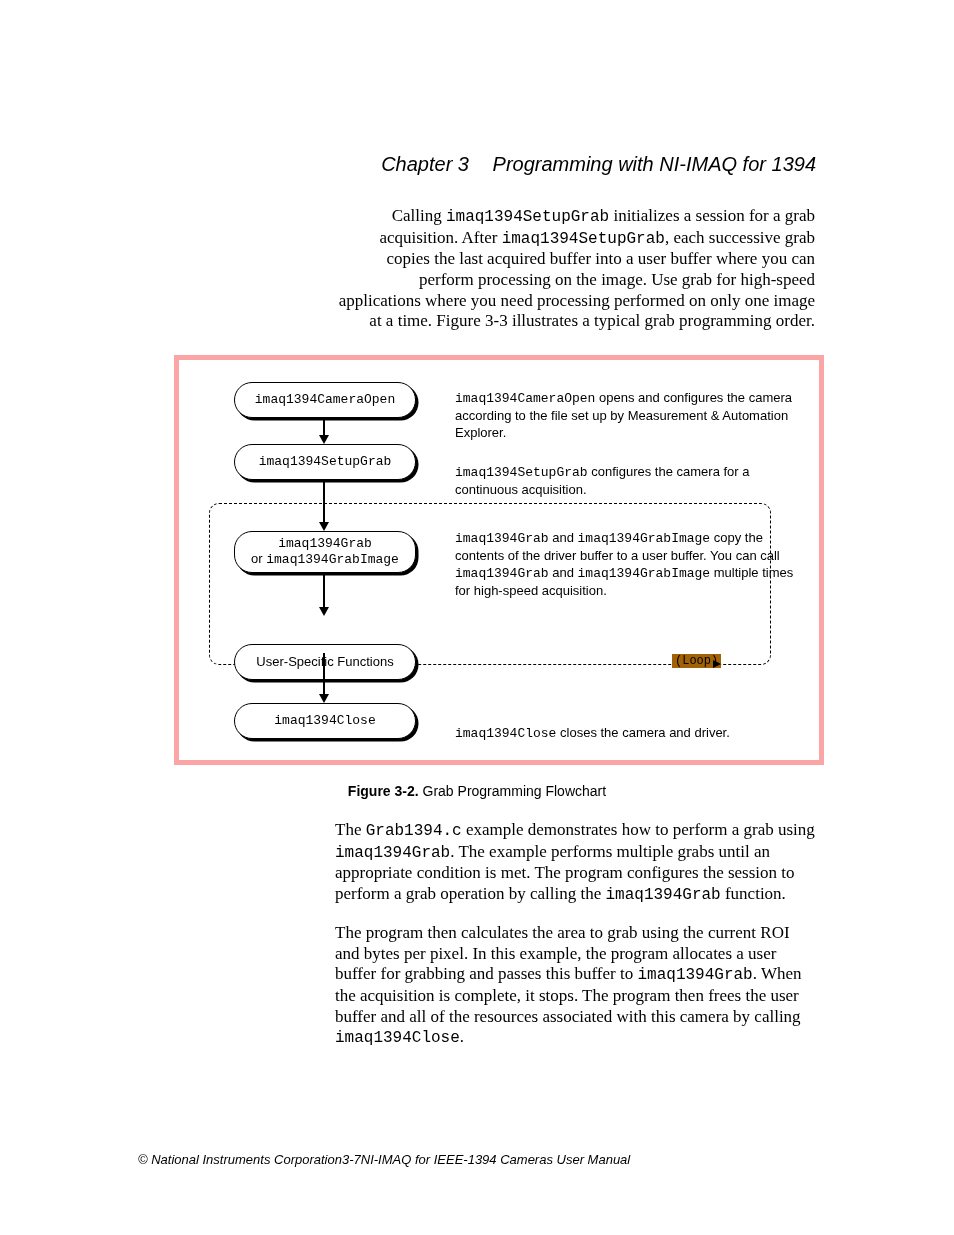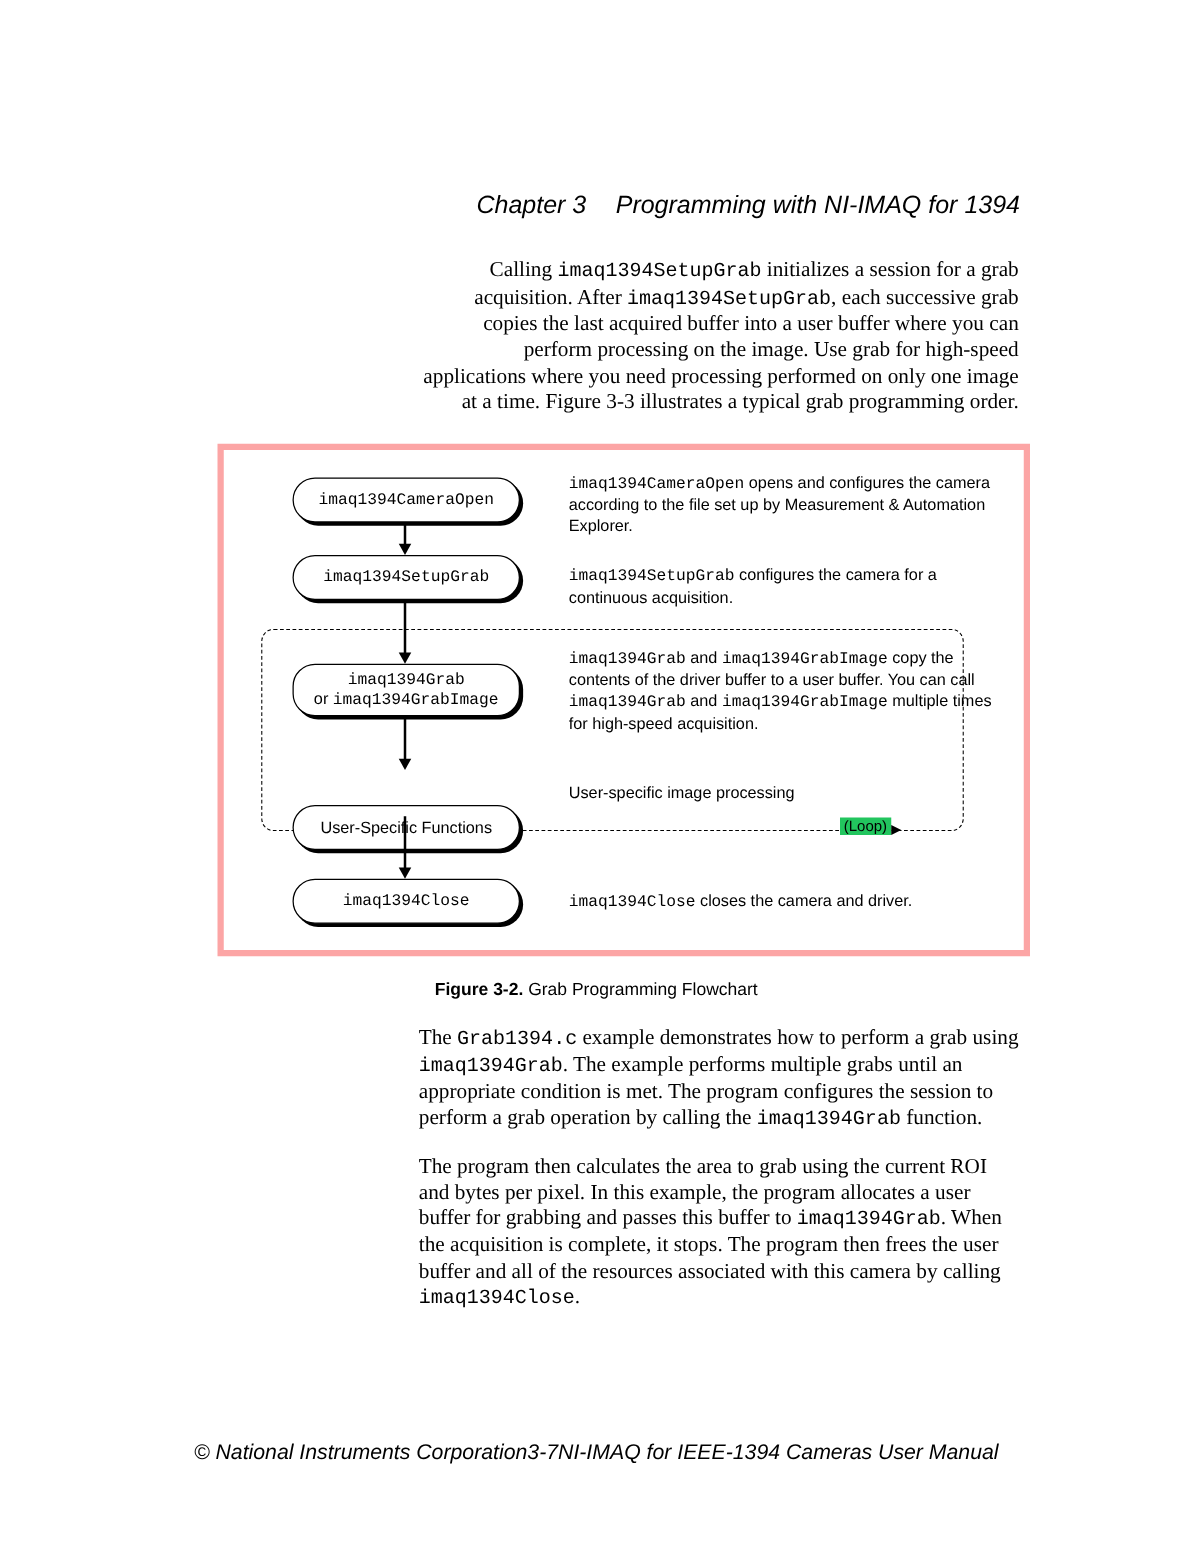--- a/index.html
+++ b/index.html
@@ -62,20 +62,21 @@
     font-size: 13px;
   }
   .fbox .sans { font-family: Arial, Helvetica, sans-serif; }
   .fdesc {
     position: absolute;
     left: 276px;
     width: 340px;
     font-family: Arial, Helvetica, sans-serif;
     font-size: 13px;
     line-height: 1.3;
+    margin-top: 12px;
   }
   .fdesc code { font-size: 13px; }
   .arrow {
     position: absolute;
     width: 0; height: 0;
     border-left: 5px solid transparent;
     border-right: 5px solid transparent;
     border-top: 9px solid #000;
   }
   .vline {
@@ -83,23 +84,23 @@
     width: 2px;
     background: #000;
   }
   .loopbox {
     position: absolute;
     border: 1px dashed #000;
     border-radius: 10px;
   }
   .looplabel {
     position: absolute;
-    font-family: Liberation Sans, sans-serif;
+    font-family: Liberation Mono, monospace;
     font-size: 12px;
-    background: #22c55e;
+    background: #a16207;
     padding: 0 3px;
   }
   .looparrow {
     position: absolute;
     width: 0; height: 0;
     border-top: 4px solid transparent;
     border-bottom: 4px solid transparent;
     border-left: 8px solid #000;
   }
   .figcap {
@@ -114,23 +115,23 @@
   .figcap b { font-weight: bold; }
   .para2 { top: 820px; }
   .para3 { top: 923px; }
   .footer {
     position: absolute;
     top: 1152px;
     left: 138px;
     right: 138px;
     font-family: Arial, Helvetica, sans-serif;
     font-style: italic;
-    font-size: 17px;
+    font-size: 13px;
     display: flex;
-    justify-content: center;
+    justify-content: flex-start;
   }
   .footer .pg { font-style: italic; }
 </style>
 </head>
 <body>
 
 <div class="page">
 
   <div class="header">
     <span class="chap">Chapter 3</span>
@@ -179,21 +180,20 @@
 
     <div class="fdesc" style="top:18px;">
       <code>imaq1394CameraOpen</code><span> opens and configures the camera according to the file set up by Measurement &amp; Automation Explorer.</span>
     </div>
     <div class="fdesc" style="top:92px;">
       <code>imaq1394SetupGrab</code><span> configures the camera for a continuous acquisition.</span>
     </div>
     <div class="fdesc" style="top:158px;">
       <code>imaq1394Grab</code><span> and </span><code>imaq1394GrabImage</code><span> copy the contents of the driver buffer to a user buffer. You can call </span><code>imaq1394Grab</code><span> and </span><code>imaq1394GrabImage</code><span> multiple times for high-speed acquisition.</span>
     </div>
-    <div class="fdesc" style="top:266px;">User-specific image processing</div>
     <div class="fdesc" style="top:353px;">
       <code>imaq1394Close</code><span> closes the camera and driver.</span>
     </div>
   </div>
 
   <div class="figcap">
     <b>Figure 3-2.</b><span>  Grab Programming Flowchart</span>
   </div>
 
   <div class="body-col para2">

